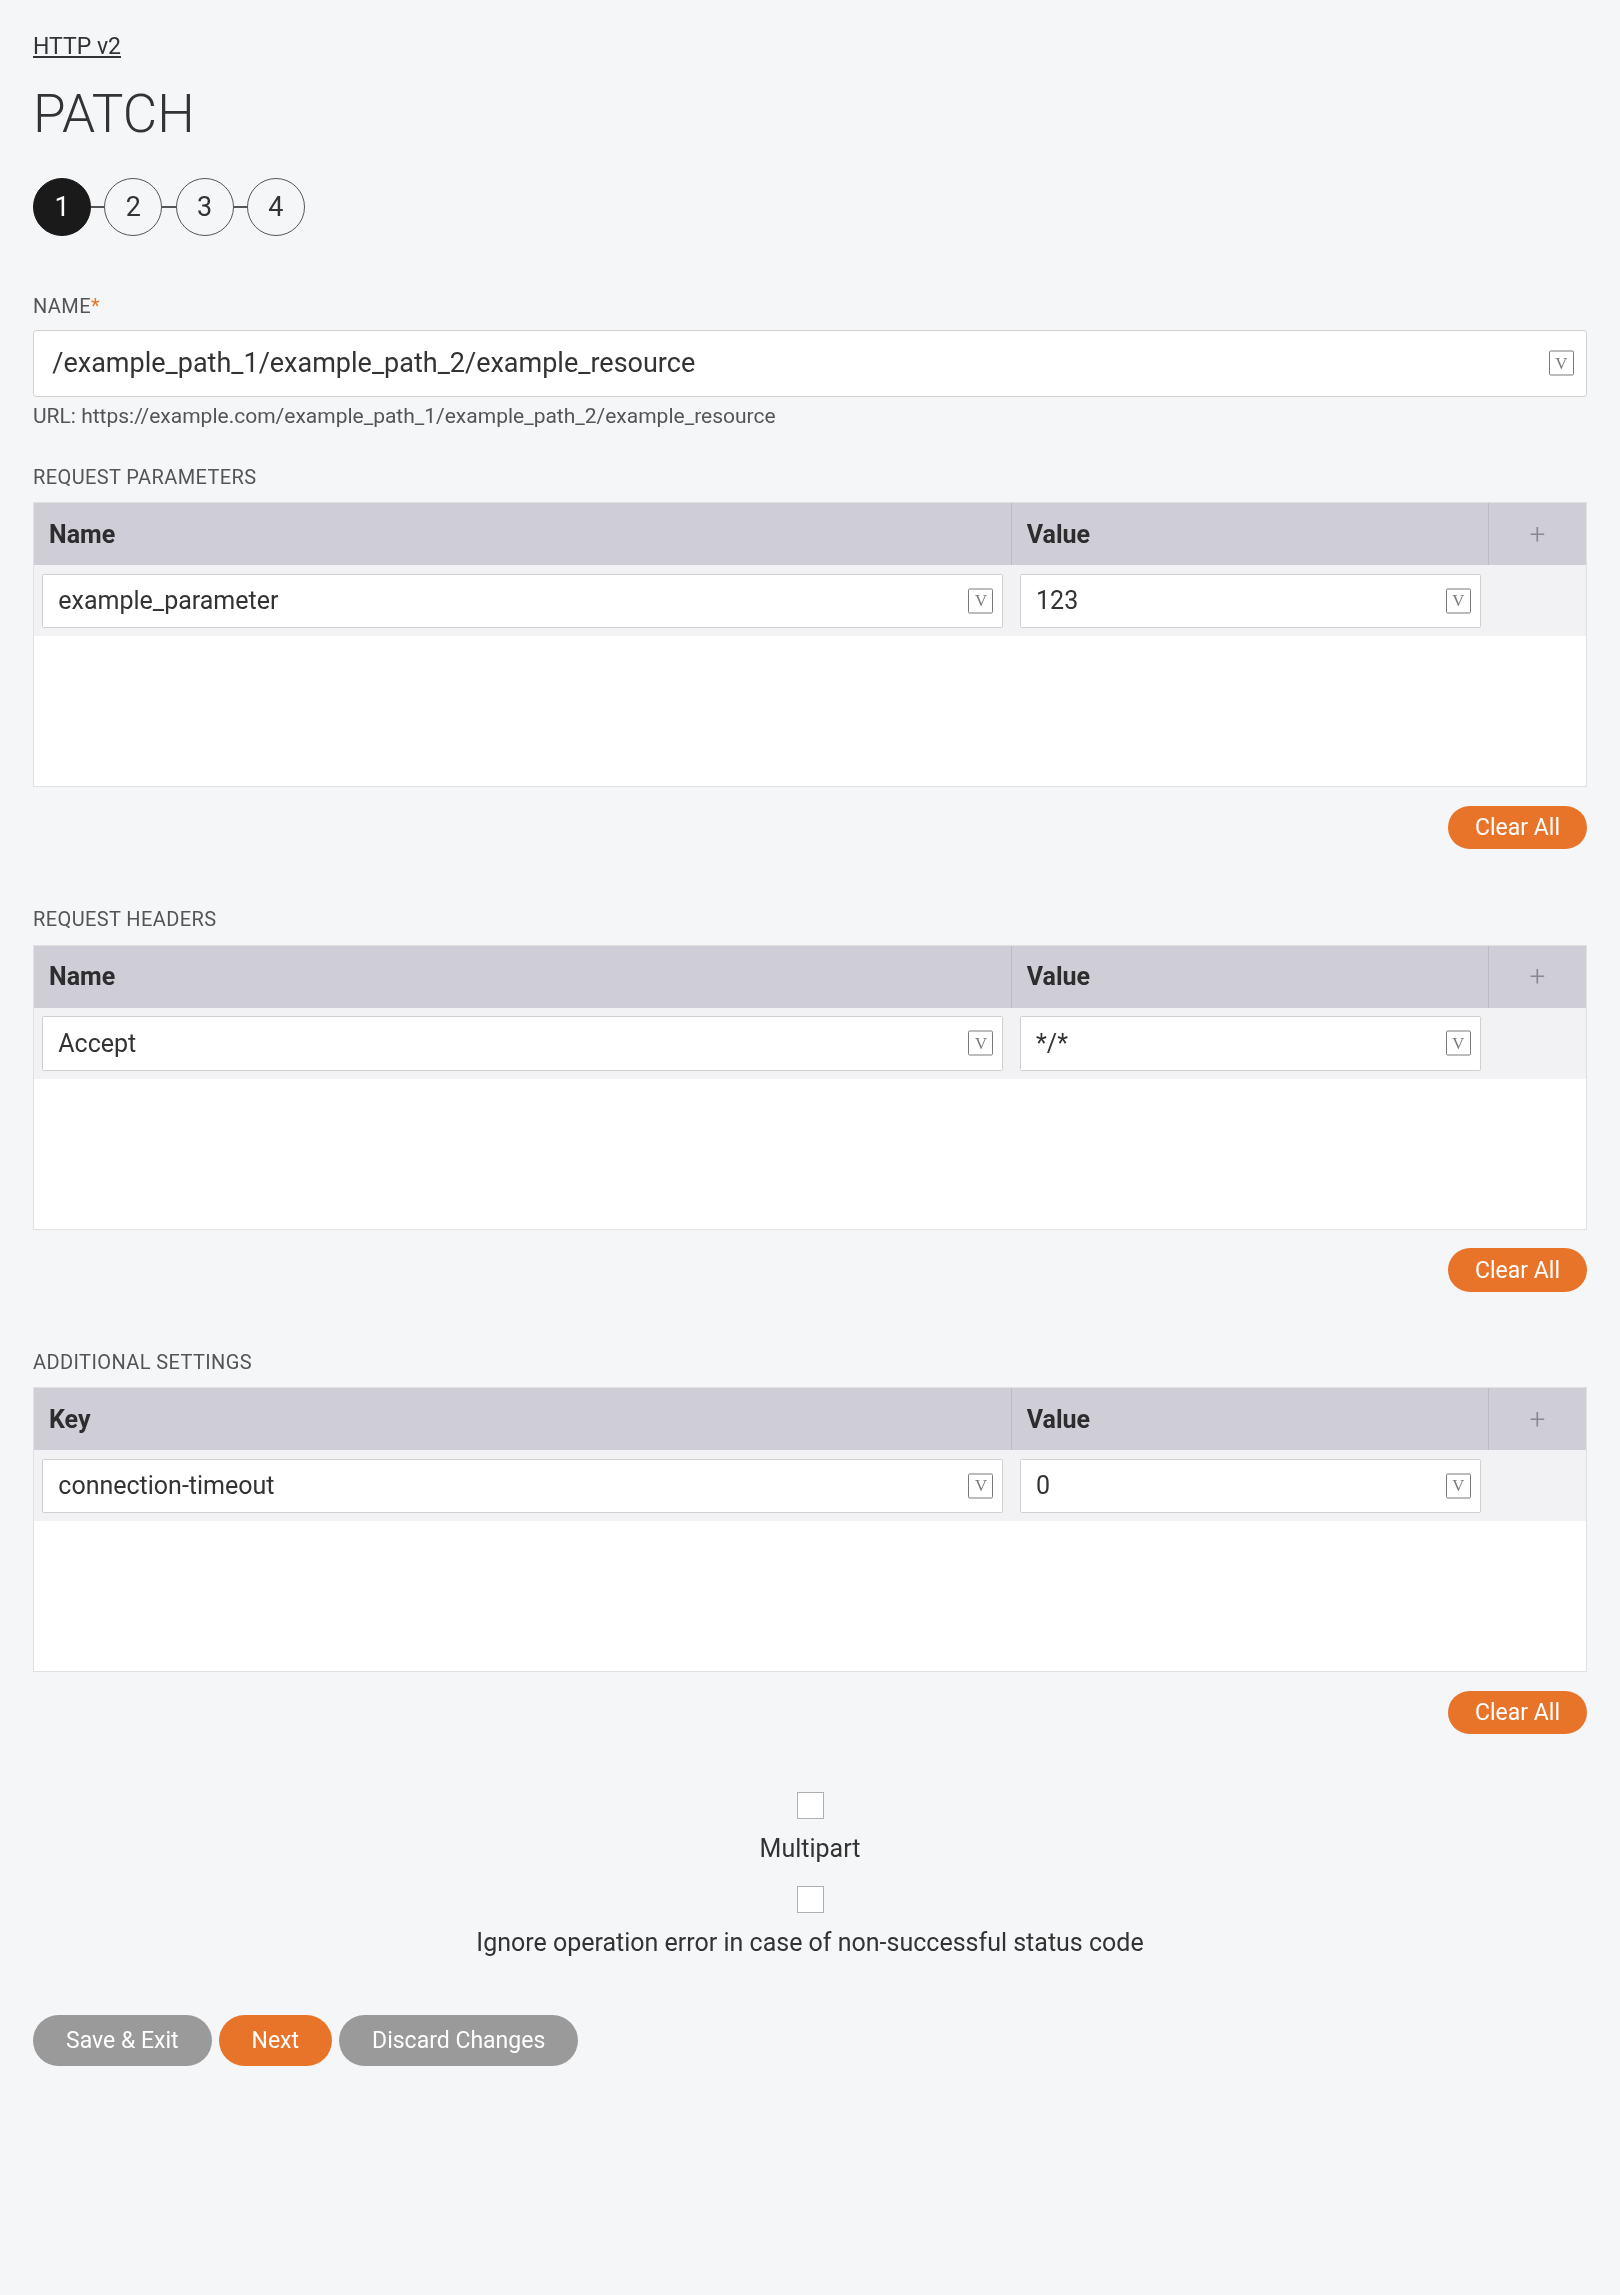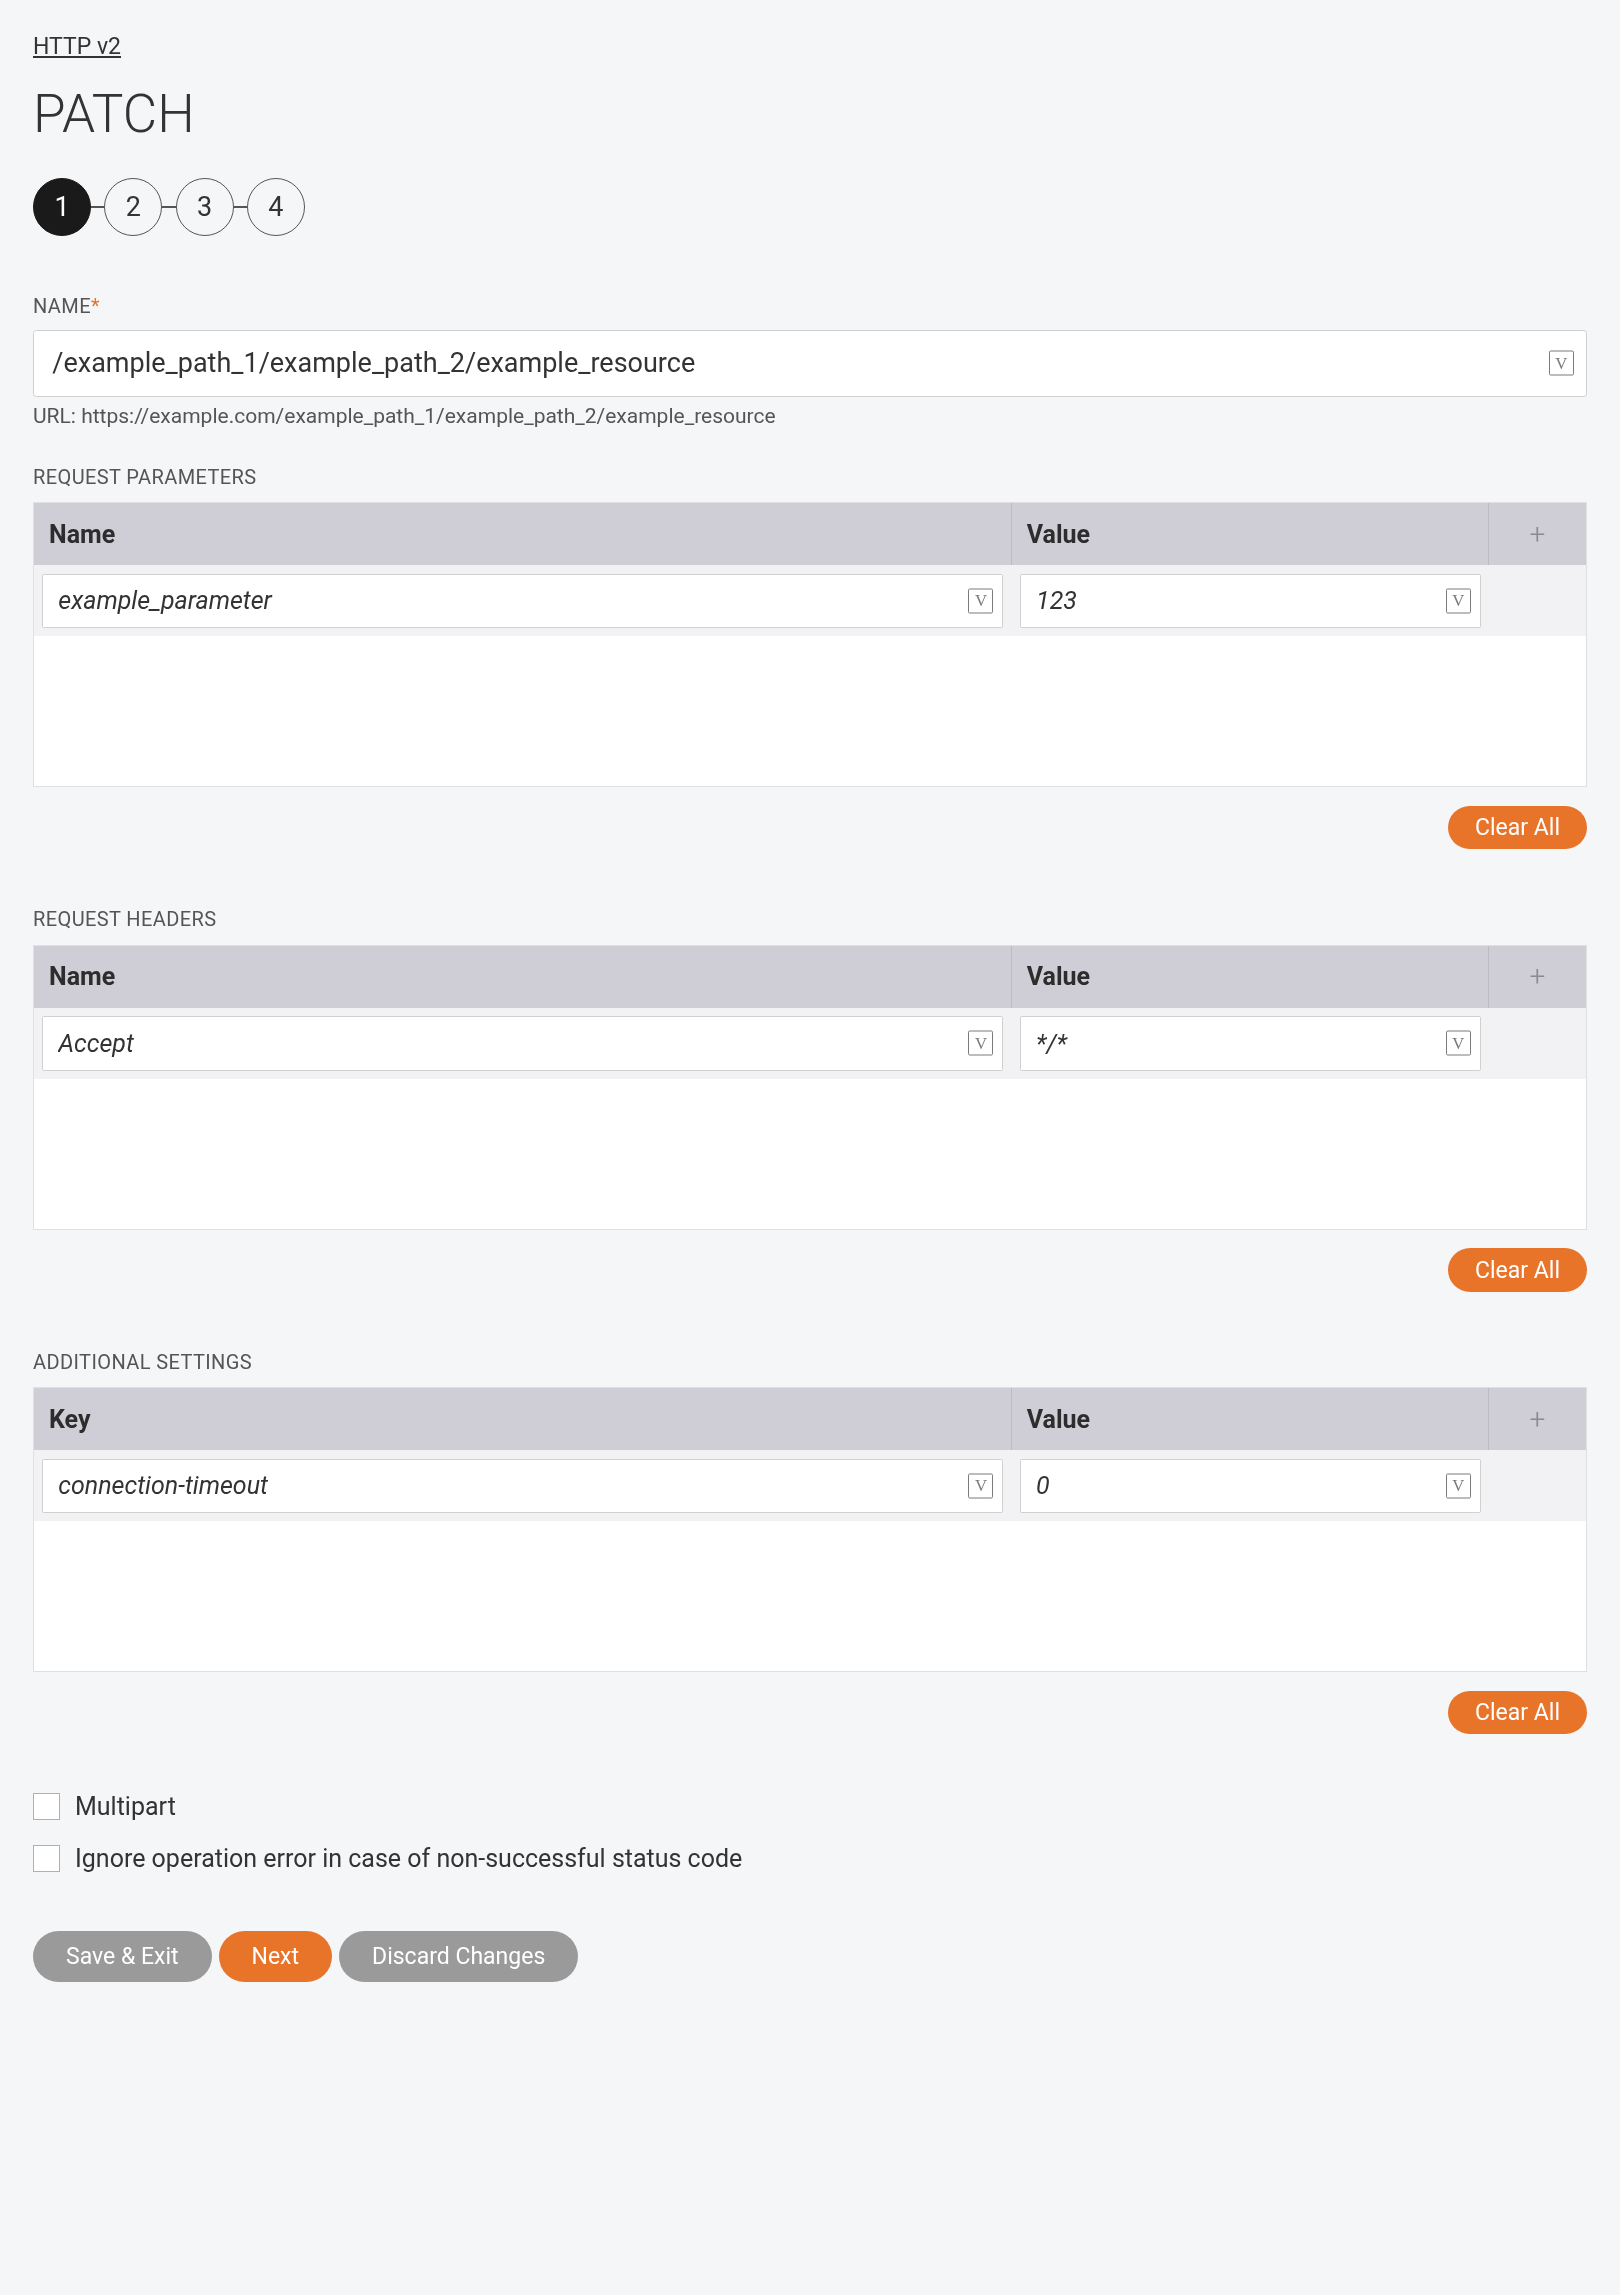--- a/index.html
+++ b/index.html
@@ -140,21 +140,20 @@
   .cell-input-wrap { position: relative; width: 100%; }
   .cell-input {
     width: 100%;
     border: 0.8px solid #d0d0d0;
     background: #fff;
     font-size: 25px;
     color: #333;
     padding: 11.7px 47px 11.7px 15px;
     font-family: inherit;
     border-radius: 1.7px;
-    font-style: italic;
   }
   .cell-input-wrap .v-icon { right: 10px; }
   .table-body-empty {
     height: 150px;
     background: #fff;
   }
   .clear-row {
     display: flex;
     justify-content: flex-end;
     margin-bottom: 58px;
@@ -167,20 +166,21 @@
     padding: 8.3px 27px;
     font-size: 23px;
     font-family: inherit;
     cursor: pointer;
   }
   .checkbox-row {
     display: flex;
     align-items: center;
     gap: 15px;
     margin-bottom: 23px;
+    flex-direction: column;
   }
   .checkbox {
     width: 27px;
     height: 27px;
     border: 1.7px solid #b0b0b0;
     background: #fff;
     cursor: pointer;
     flex-shrink: 0;
   }
   .checkbox-label { font-size: 25px; color: #333; }

